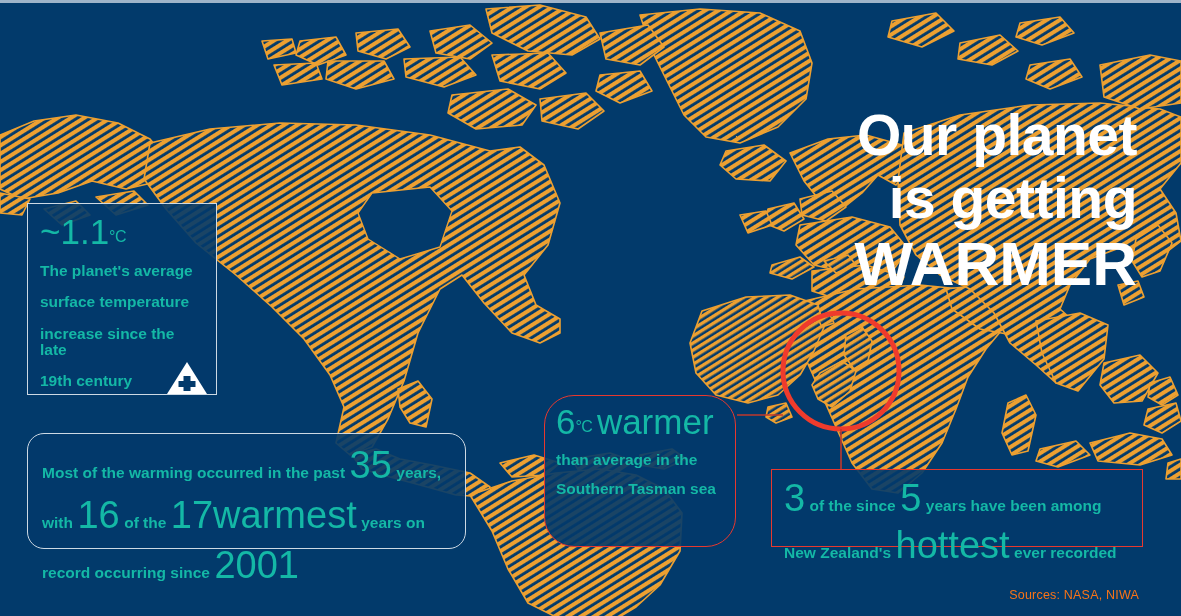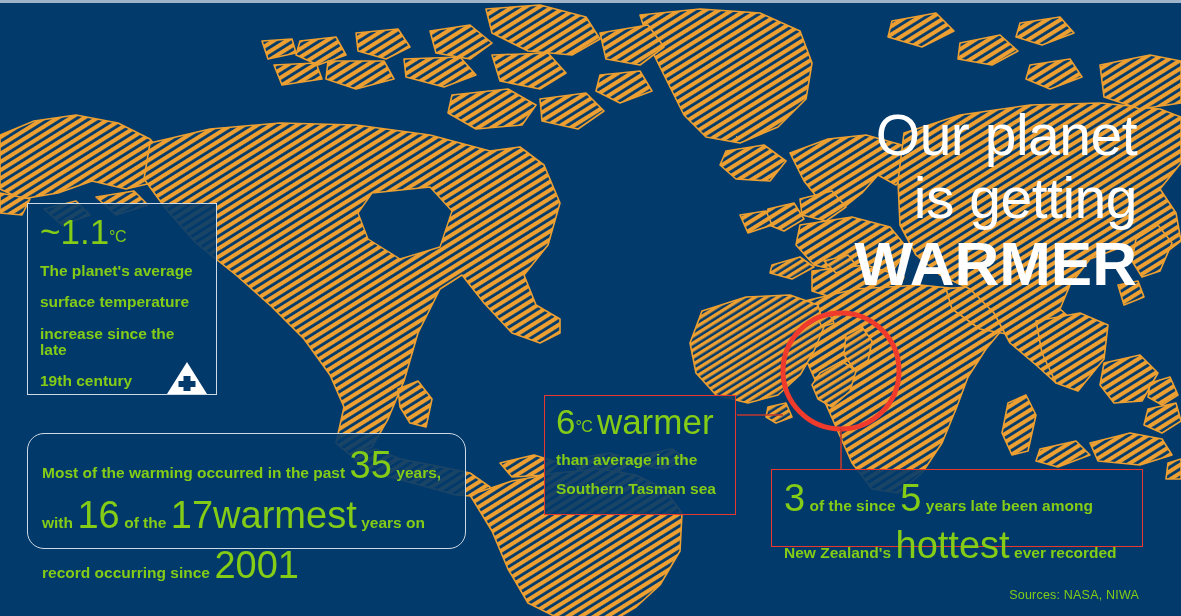--- a/index.html
+++ b/index.html
@@ -19,69 +19,69 @@
   #map-layer {
     position:absolute; left:0; top:0; width:1181px; height:616px;
     pointer-events:none;
   }
   
   #headline {
     position:absolute; right:44px; top:104px;
     text-align:right; color:#ffffff; line-height:1.0;
   }
   #headline .l1, #headline .l2 {
-    font-size:57px; font-weight:400; letter-spacing:-0.5px;
+    font-size:57px; font-weight:700; letter-spacing:-0.5px;
     display:block; white-space:nowrap;
   }
   #headline .l2 { margin-top:6px; }
   #headline .l3 {
     font-size:62px; font-weight:700; letter-spacing:0px;
     display:block; margin-top:6px; white-space:nowrap;
   }
   
   .fact-box {
     position:absolute;
     background:rgba(2,58,107,0.90);
-    color:#84cc16;
+    color:#14b8a6;
   }
   .fact-box.white { border:1px solid #cdd9e4; }
   .fact-box.red   { border:1.5px solid #e8382e; }
   .big   { font-size:35px; font-weight:400; line-height:1; }
   .huge  { font-size:38px; font-weight:400; line-height:1; }
   .small { font-size:15.5px; font-weight:700; }
   .deg   { font-size:16px; vertical-align:2px; letter-spacing:-0.5px; }
 
   
   #box-temp { left:27px; top:200px; width:190px; height:192px; padding:10px 12px 0 12px; }
   #box-temp .hdr { margin-bottom:14px; }
   #box-temp .ln  { margin-bottom:15px; line-height:1.05; }
 
   
   #box-years { left:27px; top:430px; width:439px; height:116px; padding:12px 14px 0 14px;border-radius:17px; }
   #box-years .row { margin-bottom:12px; line-height:1.05; white-space:nowrap; }
 
   
-  #box-tasman { left:544px; top:392px; width:192px; height:120px; padding:8px 11px 0 11px; }
+  #box-tasman { left:544px; top:392px; width:192px; height:152px; padding:8px 11px 0 11px;border-radius:30px; }
   #box-tasman .row { margin-bottom:13px; line-height:1.05; white-space:nowrap; }
   #box-tasman .row.last { margin-bottom:0; }
 
   
   #box-nz { left:771px; top:466px; width:372px; height:78px; padding:9px 12px 0 12px; }
   #box-nz .row { margin-bottom:9px; line-height:1.05; white-space:nowrap; }
 
   
   .tri-icon { display:inline-block; vertical-align:-8px; }
 
   
   #annot { position:absolute; left:0; top:0; width:1181px; height:616px; pointer-events:none; }
 
   
   #sources {
     position:absolute; right:42px; bottom:14px;
-    font-size:12.5px; color:#84cc16; letter-spacing:0.2px;
+    font-size:12.5px; color:#f97316; letter-spacing:0.2px;
   }
 </style>
 </head>
 <body>
 
 <div id="stage">
 
   <svg id="map-layer" viewBox="0 0 1181 616">
     <defs>
       <pattern id="hatch" width="7" height="7" patternUnits="userSpaceOnUse" patternTransform="rotate(-32)">
@@ -258,21 +258,21 @@
     </div>
     <div class="row small">than average in the</div>
     <div class="row small">Southern Tasman sea</div>
   </div>
 
   <div class="fact-box red" id="box-nz">
     <div class="row">
       <span class="huge">3</span>
       <span class="small">of the since</span>
       <span class="huge">5</span>
-      <span class="small">years late been among</span>
+      <span class="small">years have been among</span>
     </div>
     <div class="row">
       <span class="small">New Zealand's</span>
       <span class="huge">hottest</span>
       <span class="small">ever recorded</span>
     </div>
   </div>
 
   <div id="sources">Sources: NASA, NIWA</div>
 

